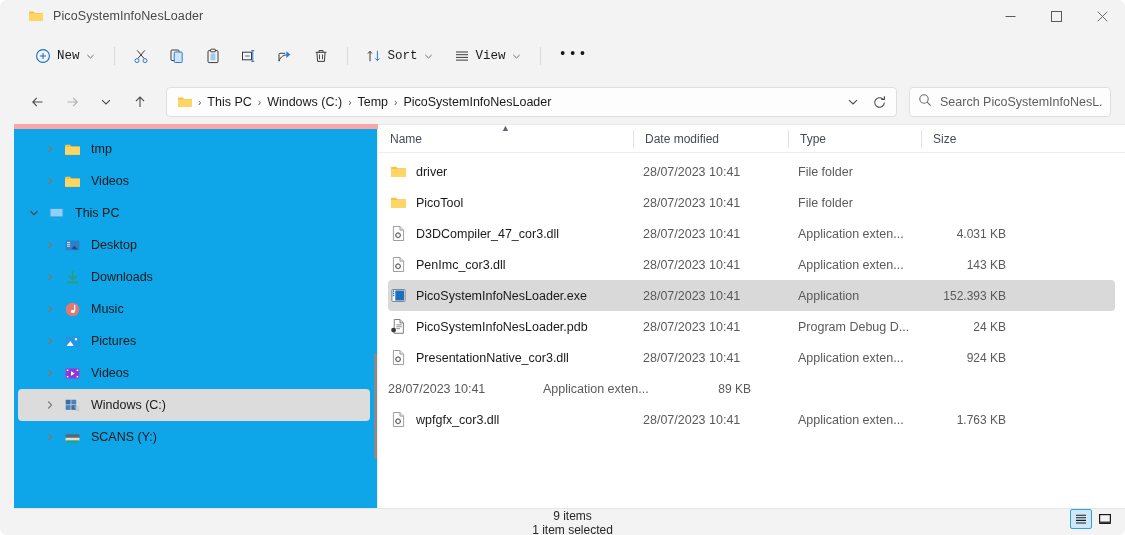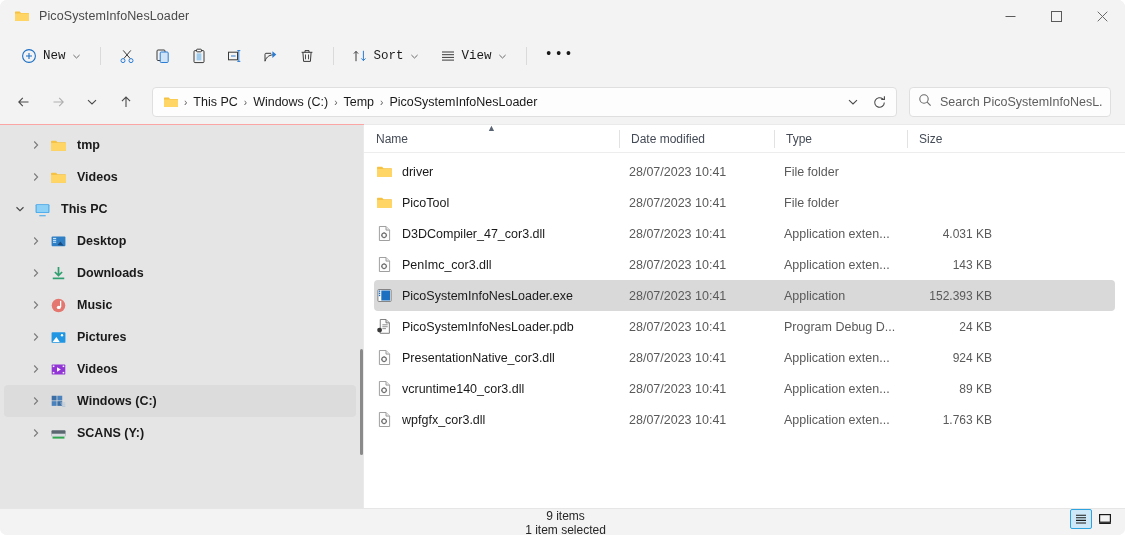--- a/index.html
+++ b/index.html
@@ -10,20 +10,21 @@
     overflow:hidden;
     -webkit-font-smoothing:antialiased;
   }
   .window {
     width:1125px; height:535px;
     background:#f3f3f3;
     display:flex; flex-direction:column;
     position:relative;
     border-radius:7px;
     overflow:hidden;
+    padding-left:14px;
   }
 
   
   .titlebar {
     height:32px; min-height:32px;
     display:flex; align-items:center;
     background:#f3f3f3;
     position:relative;
   }
   .title-left { display:flex; align-items:center; padding-left:14px; gap:9px; }
@@ -115,25 +116,24 @@
     flex:1;
     display:flex;
     min-height:0;
     position:relative;
     background:#ffffff;
   }
 
   
   .sidebar {
     width:364px; min-width:364px;
-    background:#e5e5e5;
+    background:#0ea5e9;
     position:relative;
     overflow:hidden;
-    border-top:1px solid #fca5a5;
-    font-weight:bold;
+    border-top:5px solid #fca5a5;
   }
   .nav-list { padding-top:4px; }
   .nav-item {
     height:32px;
     display:flex; align-items:center;
     margin:0 8px 0 4px;
     border-radius:4px;
     cursor:default;
     padding-right:8px;
   }
@@ -762,31 +762,20 @@
               </svg>
             </span>
             <span>PresentationNative_cor3.dll</span>
           </div>
           <div class="c-date">28/07/2023 10:41</div>
           <div class="c-type">Application exten...</div>
           <div class="c-size">924 KB</div>
         </div>
 
         <div class="row">
-          <div class="c-name">
-            <span class="f-ico">
-              <svg width="17" height="17" viewBox="0 0 16 16">
-                <path d="M3.2 1.4h6.2l3.4 3.4v9.8H3.2z" fill="#fdfdfd" stroke="#9a9a9a" stroke-width=".9"></path>
-                <path d="M9.4 1.4v3.4h3.4" fill="#e6e6e6" stroke="#9a9a9a" stroke-width=".9"></path>
-                <circle cx="7.6" cy="9.7" r="2.1" fill="none" stroke="#6a6a6a" stroke-width="1"></circle>
-                <path d="M7.6 6.9v1.1M7.6 11.4v1.1M4.8 9.7h1.1M9.3 9.7h1.1" stroke="#6a6a6a" stroke-width="1"></path>
-              </svg>
-            </span>
-            <span>vcruntime140_cor3.dll</span>
-          </div>
           <div class="c-date">28/07/2023 10:41</div>
           <div class="c-type">Application exten...</div>
           <div class="c-size">89 KB</div>
         </div>
 
         <div class="row">
           <div class="c-name">
             <span class="f-ico">
               <svg width="17" height="17" viewBox="0 0 16 16">
                 <path d="M3.2 1.4h6.2l3.4 3.4v9.8H3.2z" fill="#fdfdfd" stroke="#9a9a9a" stroke-width=".9"></path>

